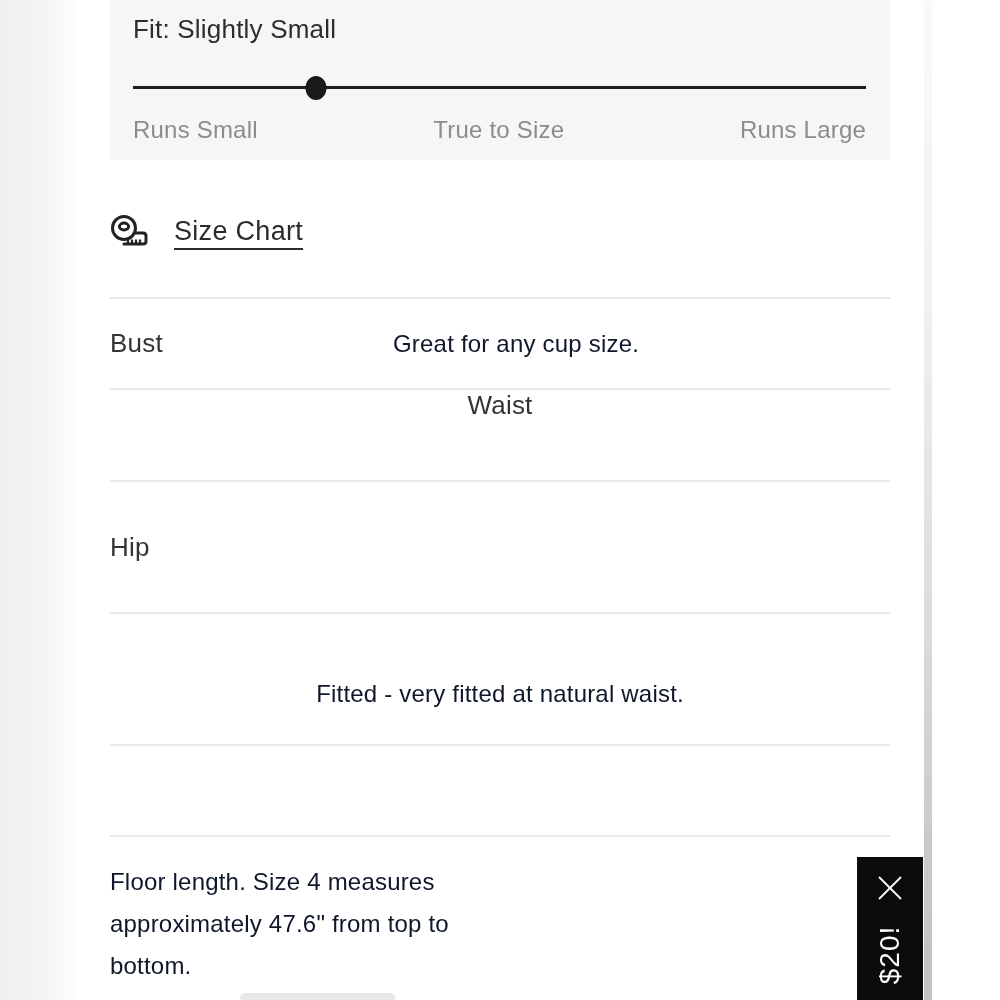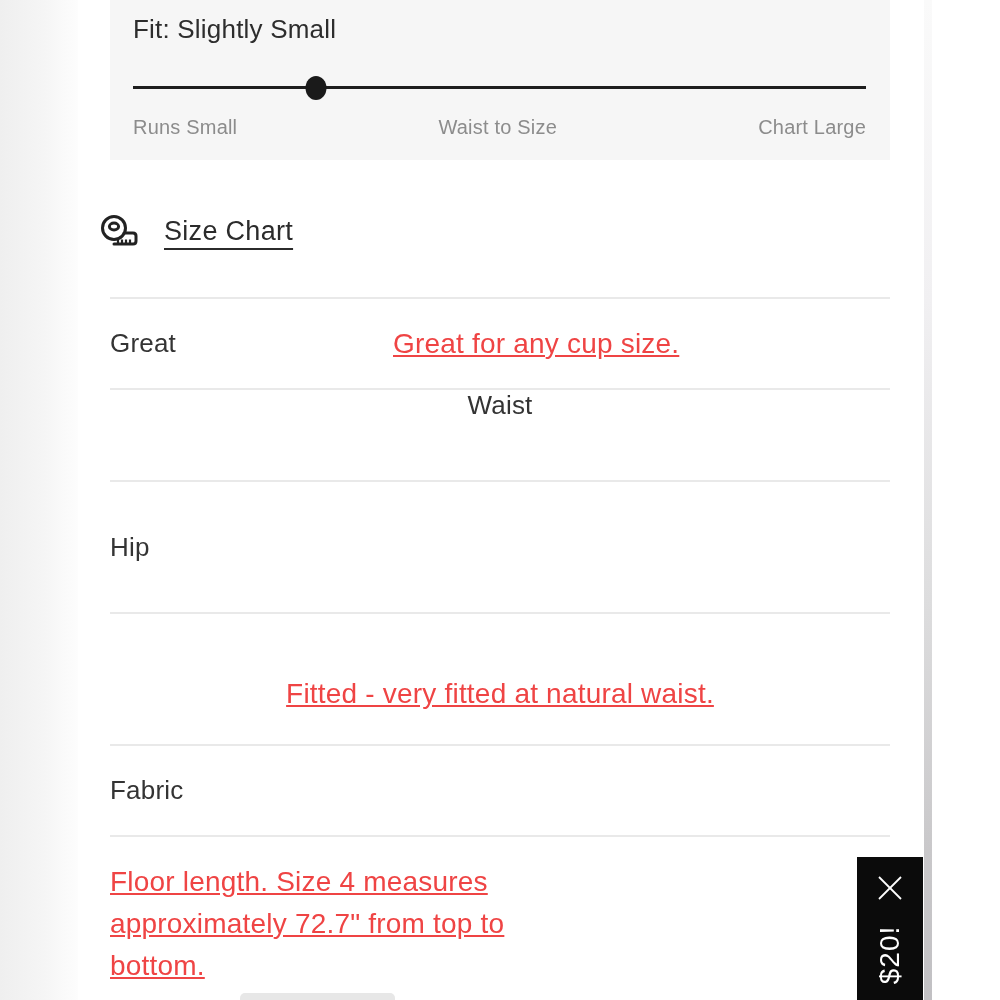--- a/index.html
+++ b/index.html
@@ -14,37 +14,37 @@
 
   
   .fit-panel{position:absolute;left:110px;top:0;width:780px;height:160px;
     background:#f6f6f6;box-sizing:border-box;padding:14px 24px 0 23px;}
   .fit-title{font-size:26px;font-weight:500;color:#2d2d2d;letter-spacing:.2px;}
   .slider{position:relative;margin-top:30px;height:24px;}
   .slider-track{position:absolute;left:0;right:0;top:11px;height:3px;background:#1e1e1e;}
   .slider-knob{position:absolute;top:1px;width:21px;height:24px;border-radius:50%;
     background:#1a1a1a;transform:translateX(-50%);}
   .slider-labels{display:flex;justify-content:space-between;margin-top:17px;
-    font-size:20px;color:#8c8c8c;letter-spacing:.2px;}
+    font-size:24px;color:#8c8c8c;letter-spacing:.2px;}
 
   
-  .size-chart-row{position:absolute;left:100px;top:205px;height:52px;
+  .size-chart-row{position:absolute;left:110px;top:205px;height:52px;
     display:flex;align-items:center;gap:22px;}
   .size-chart-link{font-size:27px;color:#2b2b2b;text-decoration:underline;
     text-underline-offset:8px;text-decoration-thickness:1.5px;letter-spacing:.3px;cursor:pointer;}
   .tape-icon{display:block;}
 
   
   .details-table{position:absolute;left:110px;top:297px;width:780px;}
   .detail-row{display:flex;align-items:center;border-top:2px solid #e9e9e9;box-sizing:border-box;}
   .detail-row.h91{height:91px;} .detail-row.h92{height:92px;flex-direction:column;}
   .detail-row.h132{height:132px;} .detail-row.h175{height:175px;}
   .row-label{flex:0 0 283px;font-size:26px;font-weight:500;color:#343434;letter-spacing:.2px;}
-  .row-value{flex:1;font-size:28px;font-weight:400;color:#ef4444;line-height:42px;
-    white-space:pre-line;letter-spacing:.2px;text-decoration:underline;}
+  .row-value{flex:1;font-size:24px;font-weight:400;color:#0f172a;line-height:42px;
+    white-space:pre-line;letter-spacing:.2px;}
 
   
   .promo{position:absolute;left:857px;top:857px;width:66px;height:143px;background:#0b0b0b;}
   .promo-close{position:absolute;left:50%;top:16px;transform:translateX(-50%);cursor:pointer;}
   .promo-text{position:absolute;left:50%;top:98px;transform:translate(-50%,-50%) rotate(-90deg);
     color:#ffffff;font-size:28px;font-weight:500;letter-spacing:1px;white-space:nowrap;cursor:pointer;}
 
   .bottom-bar{position:absolute;left:240px;top:993px;width:155px;height:10px;
     background:#e7e7e7;border-radius:5px 5px 0 0;}
 </style>
@@ -57,60 +57,59 @@
   <div class="edge-right"></div>
 
   <div class="fit-panel">
     <div class="fit-title">Fit: Slightly Small</div>
     <div class="slider">
       <div class="slider-track"></div>
       <div class="slider-knob" style="left: 25%;"></div>
     </div>
     <div class="slider-labels">
       <span>Runs Small</span>
-      <span>Waist to Size</span>
-      <span>Chart Large</span>
+      <span>True to Size</span>
+      <span>Runs Large</span>
     </div>
   </div>
 
   <div class="size-chart-row">
     <span>
       <svg class="tape-icon" width="42" height="36" viewBox="0 0 42 36" fill="none" xmlns="http://www.w3.org/2000/svg">
         <circle cx="14" cy="15" r="11.5" stroke="#222222" stroke-width="3"></circle>
         <ellipse cx="14" cy="13.5" rx="4.6" ry="3.4" stroke="#222222" stroke-width="3"></ellipse>
         <path d="M24 20 L33 20 Q36 20 36 23 L36 28 Q36 31 33 31 L14 31" stroke="#222222" stroke-width="3" fill="none" stroke-linecap="round"></path>
         <line x1="18" y1="31" x2="18" y2="26.5" stroke="#222222" stroke-width="2.2"></line>
         <line x1="22" y1="31" x2="22" y2="26.5" stroke="#222222" stroke-width="2.2"></line>
         <line x1="26" y1="31" x2="26" y2="26.5" stroke="#222222" stroke-width="2.2"></line>
         <line x1="30" y1="31" x2="30" y2="26.5" stroke="#222222" stroke-width="2.2"></line>
       </svg>
     </span>
     <span class="size-chart-link">Size Chart</span>
   </div>
 
   <div class="details-table">
     <div class="detail-row h91">
-      <div class="row-label">Great</div>
+      <div class="row-label">Bust</div>
       <div class="row-value">Great for any cup size.</div>
     </div>
     <div class="detail-row h92">
       <div class="row-label">Waist</div>
       <div class="row-value">Fitted - very fitted at natural waist.</div>
     </div>
     <div class="detail-row h132">
       <div class="row-label">Hip</div>
     </div>
     <div class="detail-row h132">
     </div>
     <div class="detail-row h91">
-      <div class="row-label">Fabric</div>
     </div>
     <div class="detail-row h175">
       <div class="row-value">Floor length. Size 4 measures
-approximately 72.7" from top to
+approximately 47.6" from top to
 bottom.</div>
     </div>
   </div>
 
   <div class="bottom-bar"></div>
 
   <div class="promo">
     <span class="promo-close">
       <svg width="30" height="30" viewBox="0 0 30 30">
         <line x1="4" y1="4" x2="26" y2="26" stroke="#ffffff" stroke-width="1.8"></line>

